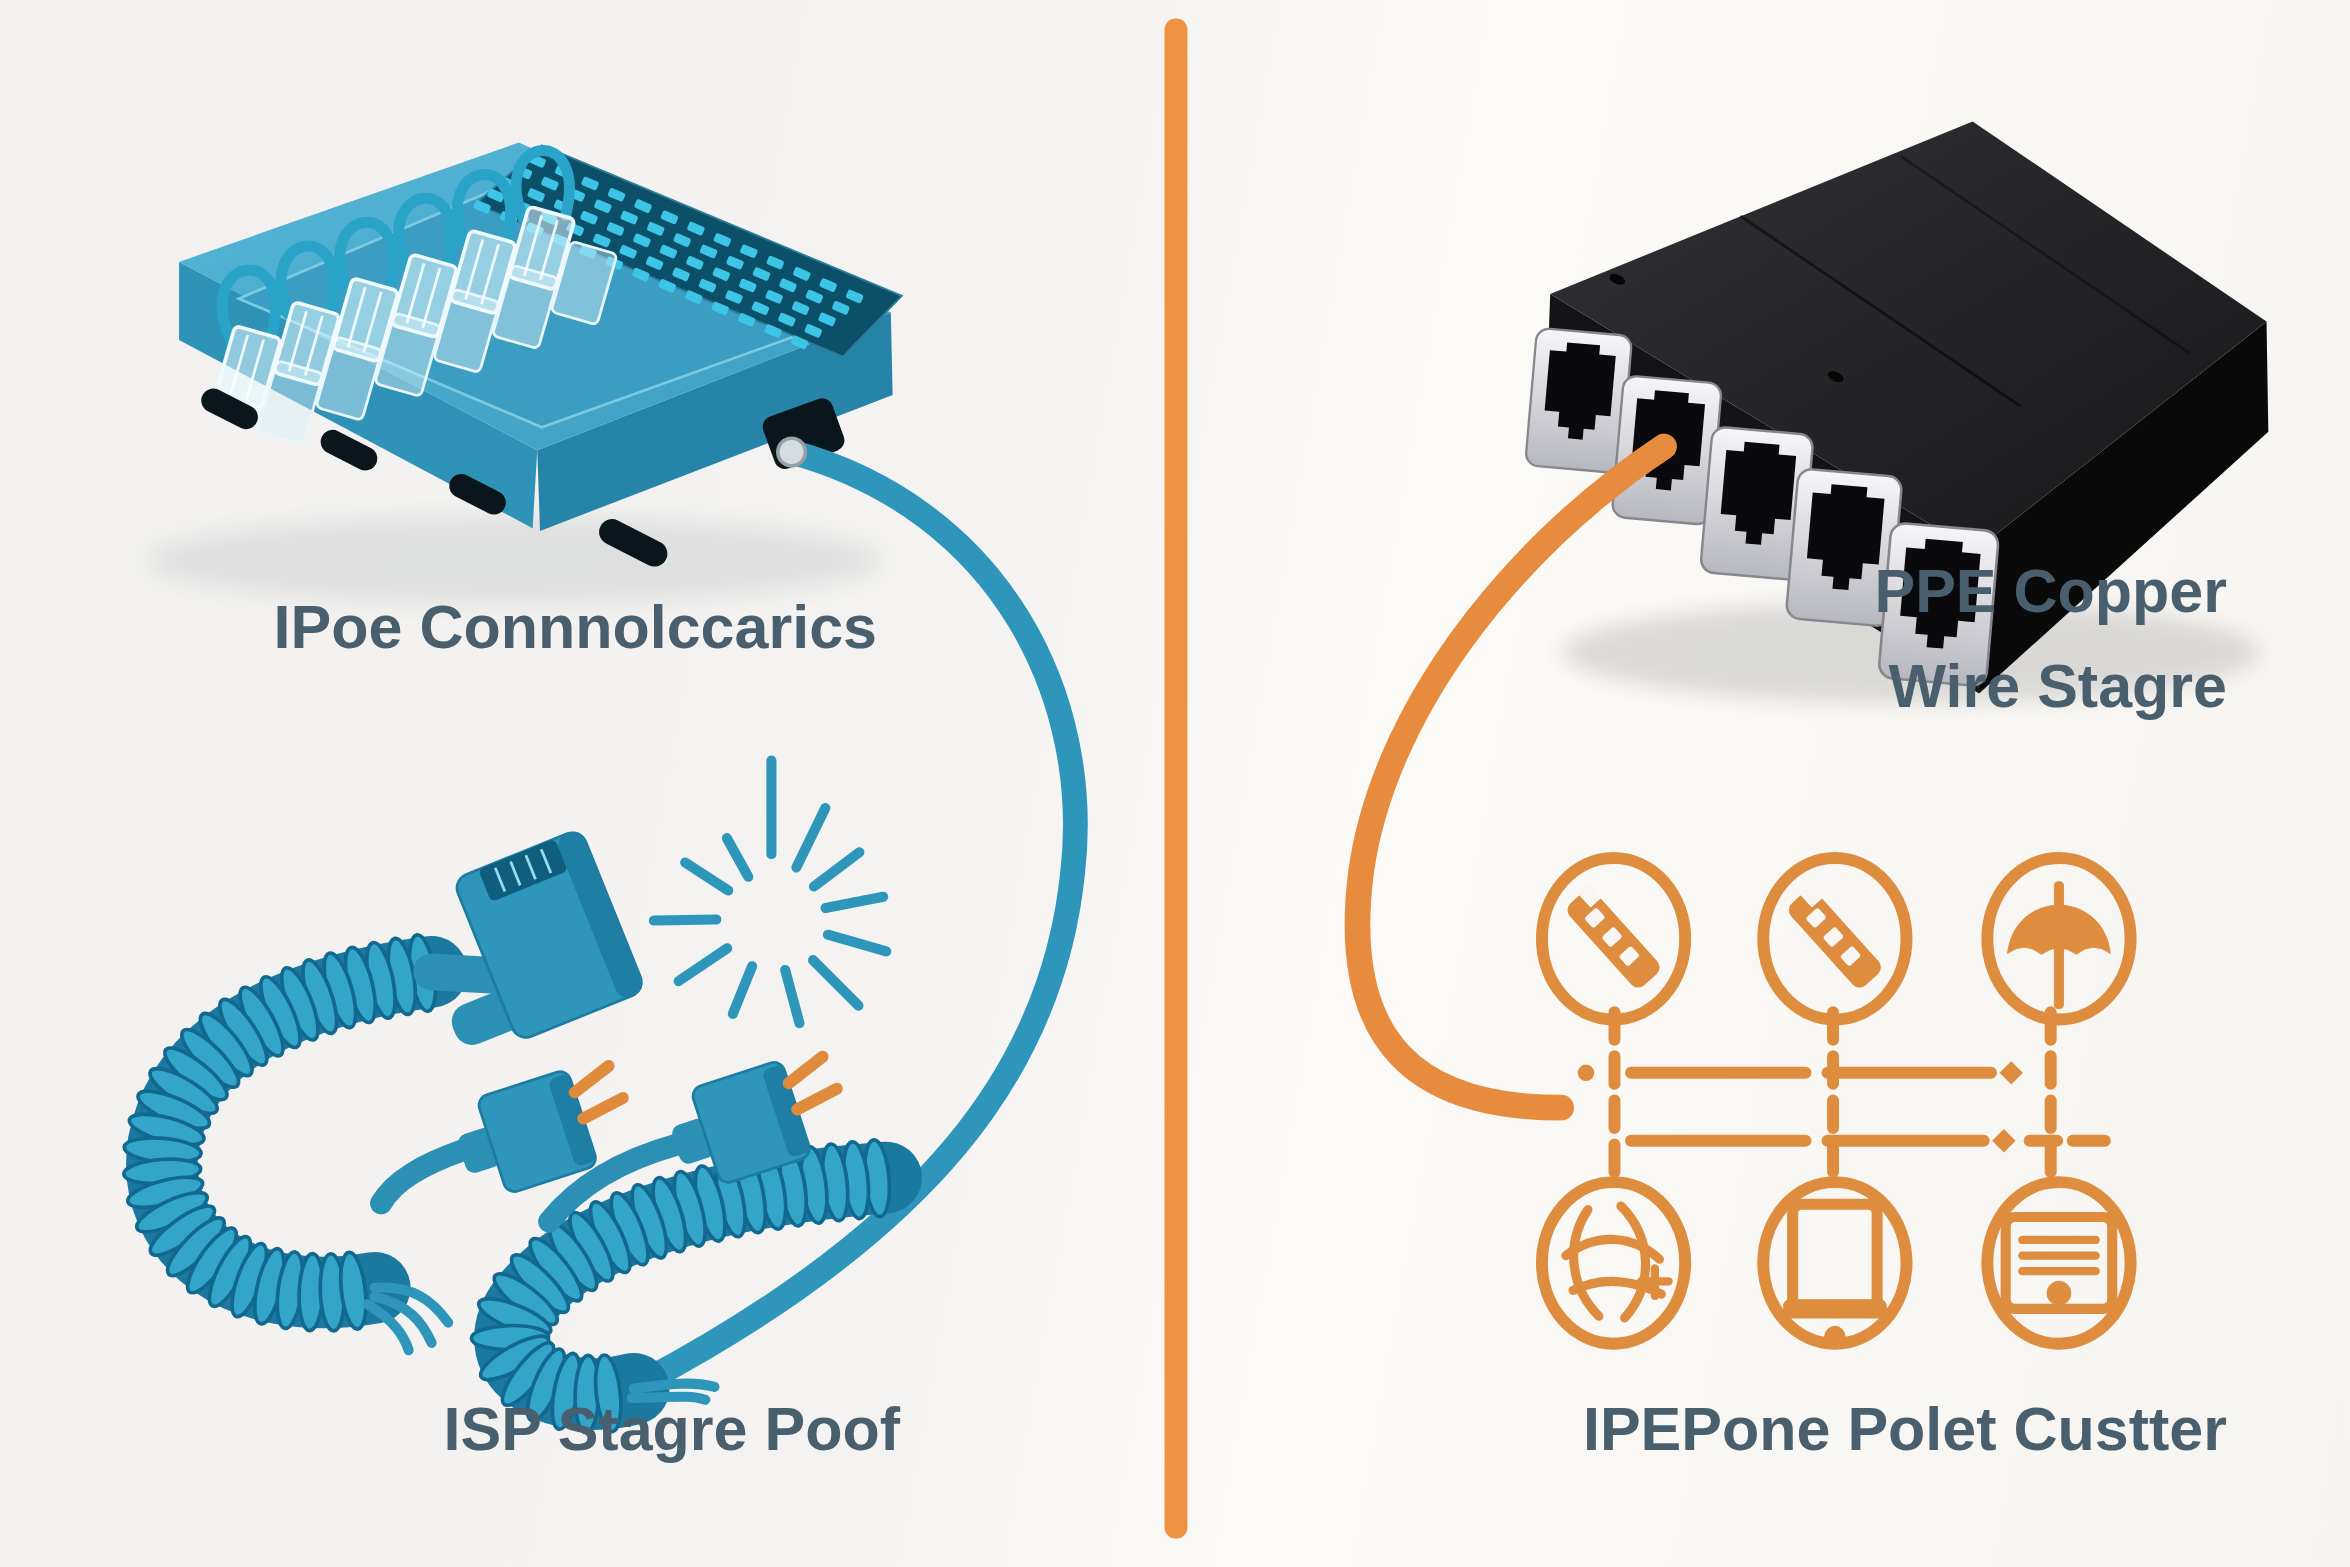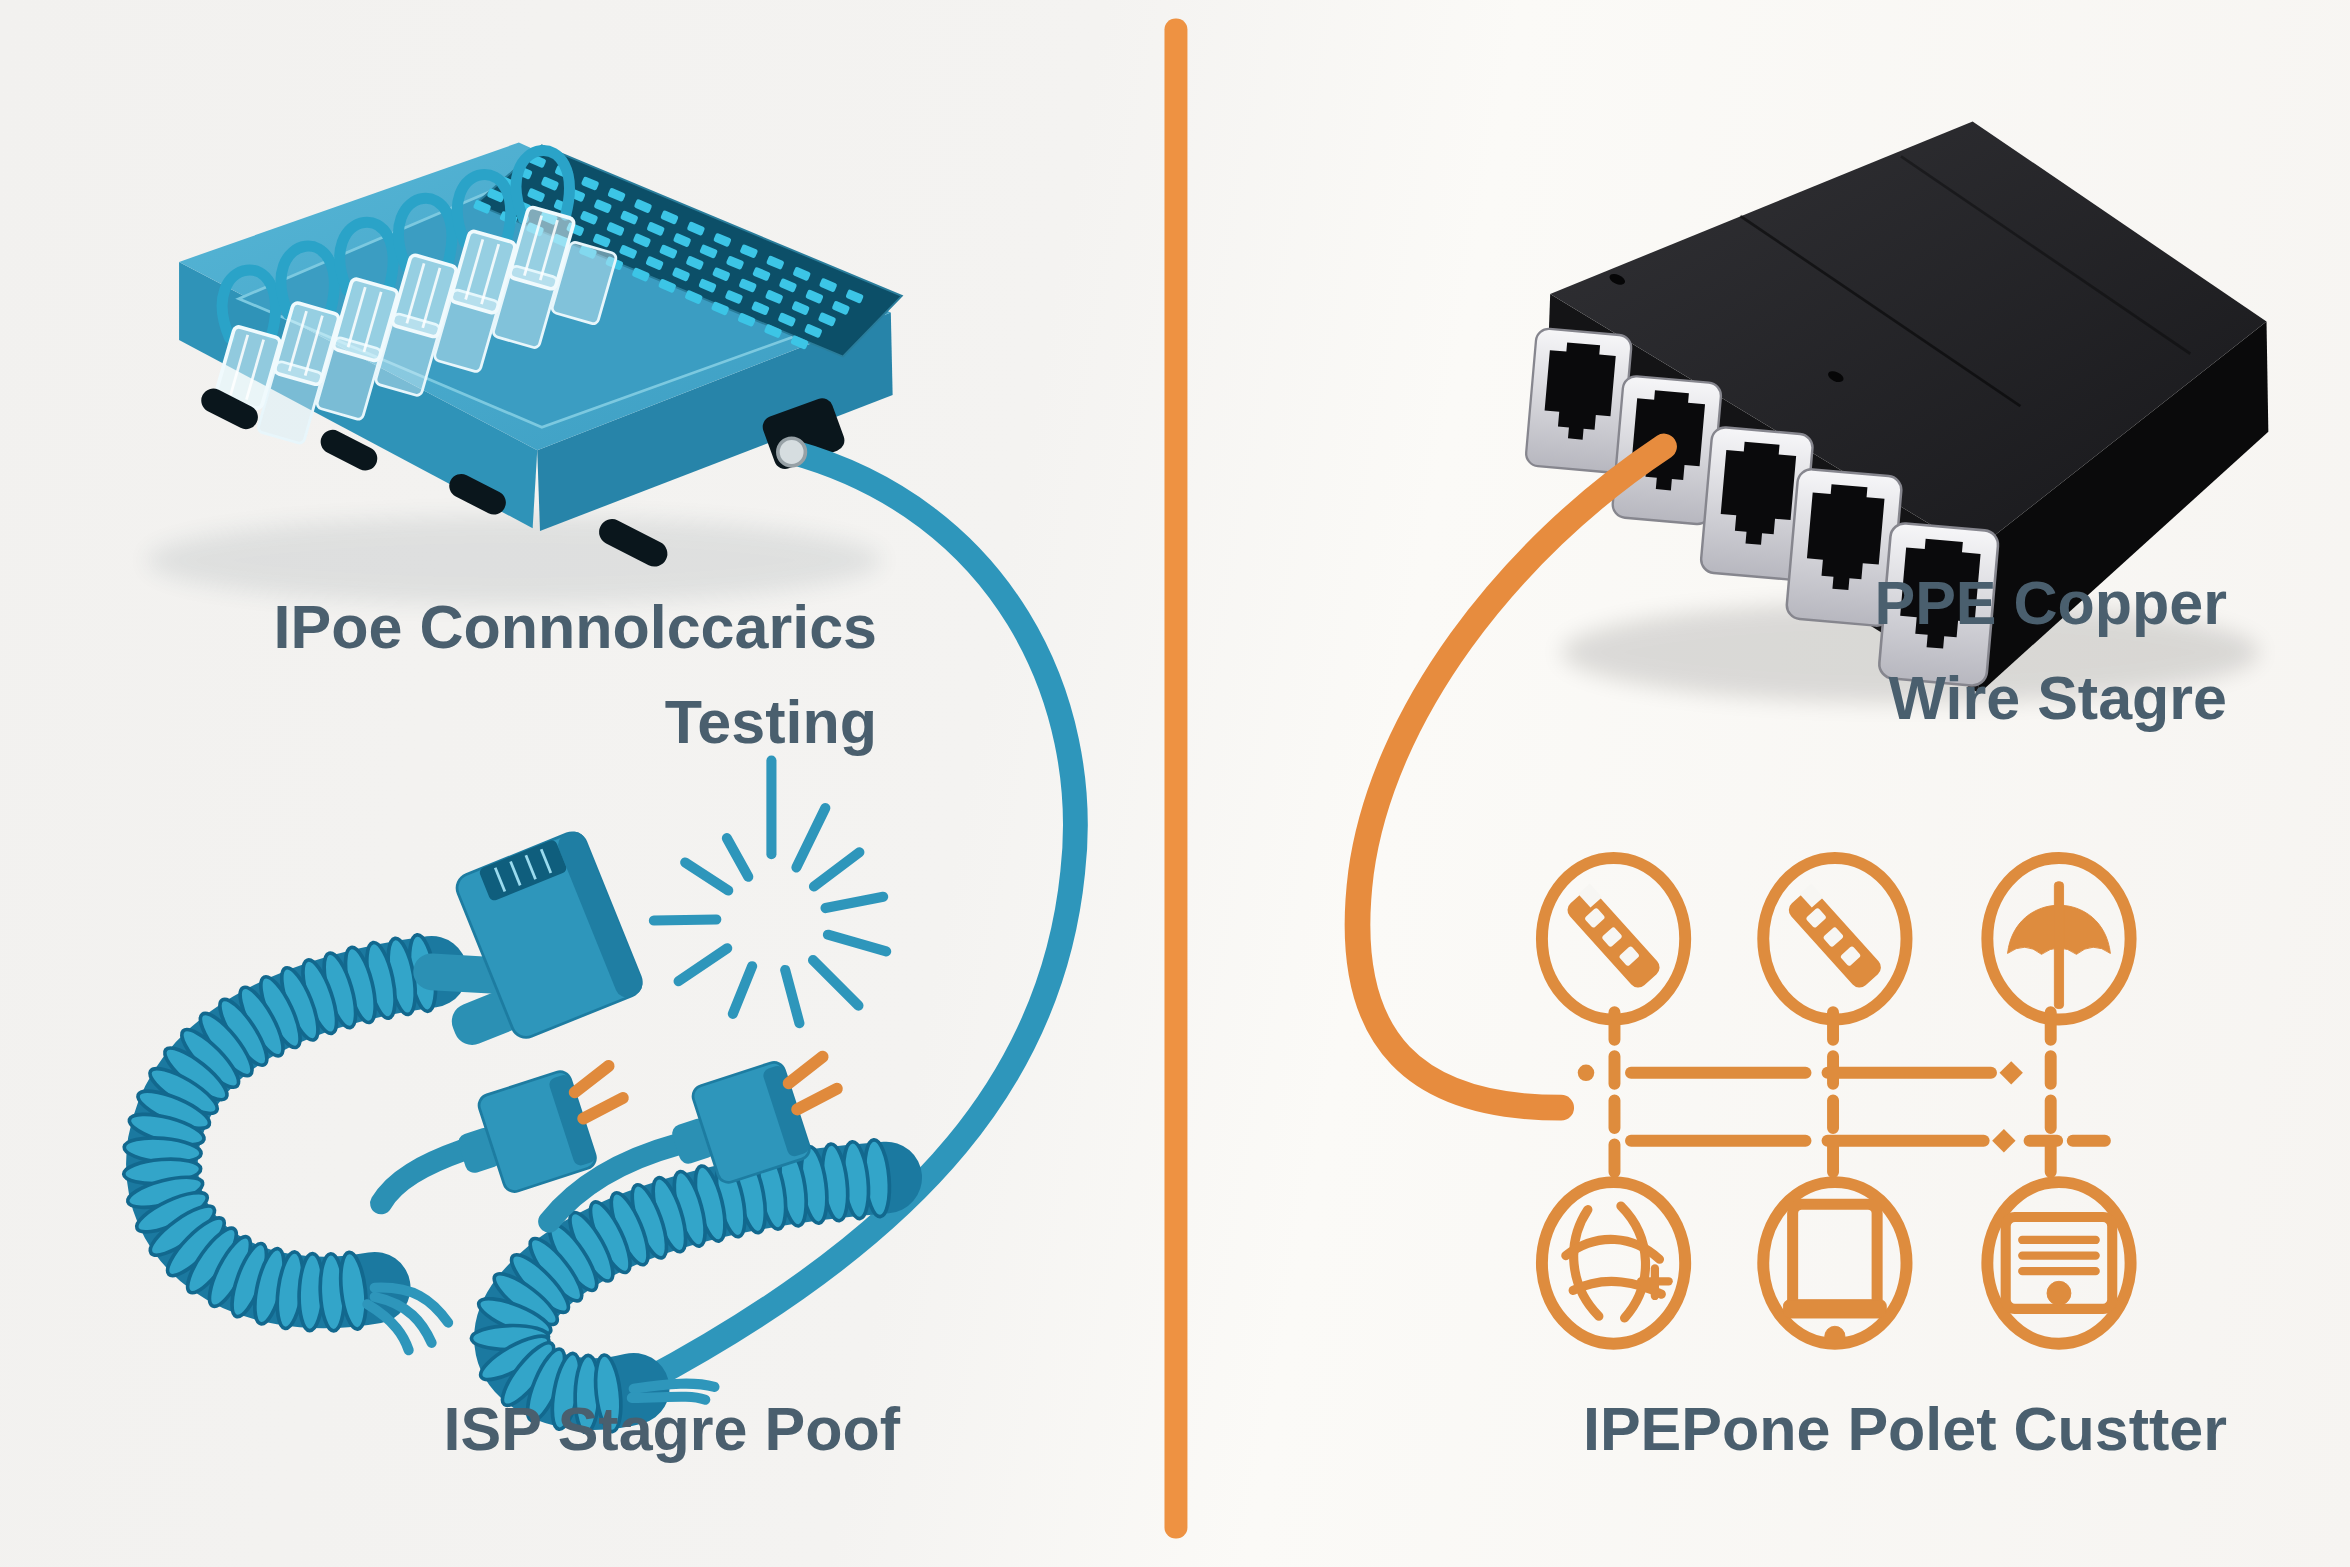--- a/index.html
+++ b/index.html
@@ -4,21 +4,21 @@
 <style>
   html,body{margin:0;padding:0;overflow:hidden;}
   .canvas{position:relative;width:2351px;height:1568px;
     background:linear-gradient(100deg,#f2f1ef 0%,#f4f3f1 42%,#fbfaf7 58%,#f6f4f1 100%);
     font-family:"Liberation Sans",sans-serif;}
   svg.art{position:absolute;left:0;top:0;}
   .label{position:absolute;text-align:right;color:#4a5f6e;font-weight:700;line-height:1.56;}
   .title{font-size:61px;}
   .caption{font-size:61px;}
   .lt{left:106px;top:580px;width:771px;}
-  .rt{left:1456px;top:556px;width:771px;}
+  .rt{left:1456px;top:544px;width:771px;}
   .lc{left:129px;top:1382px;width:771px;}
   .rc{left:1456px;top:1382px;width:771px;}
 </style>
 </head>
 <body>
 
 <div class="canvas">
 <svg class="art" width="2351" height="1568" viewBox="0 0 2560 1707">
   <defs>
     <linearGradient id="bezelGrad" x1="0" y1="0" x2="0" y2="1">
@@ -353,21 +353,20 @@
         <line x1="819.0" y1="1051.9" x2="798.0" y2="1103.8" stroke="#2e96bb" stroke-width="11" stroke-linecap="round"></line>
         <line x1="791.9" y1="1032.4" x2="738.9" y2="1068.2" stroke="#2e96bb" stroke-width="11" stroke-linecap="round"></line>
         <line x1="780.0" y1="1001.0" x2="712.0" y2="1002.2" stroke="#2e96bb" stroke-width="11" stroke-linecap="round"></line>
         <line x1="793.0" y1="969.5" x2="746.1" y2="939.0" stroke="#2e96bb" stroke-width="11" stroke-linecap="round"></line>
         <line x1="814.8" y1="954.5" x2="791.5" y2="912.5" stroke="#2e96bb" stroke-width="11" stroke-linecap="round"></line>
       </g>
 </svg>
 
   <div class="label title lt">
     <div>IPoe Connnolccarics</div>
-    <div>Testing</div>
   </div>
   <div class="label title rt">
     <div>PPE Copper</div>
     <div>Wire Stagre</div>
   </div>
   <div class="label caption lc">ISP Stagre Poof</div>
   <div class="label caption rc">IPEPone Polet Custter</div>
 </div>
 
 

